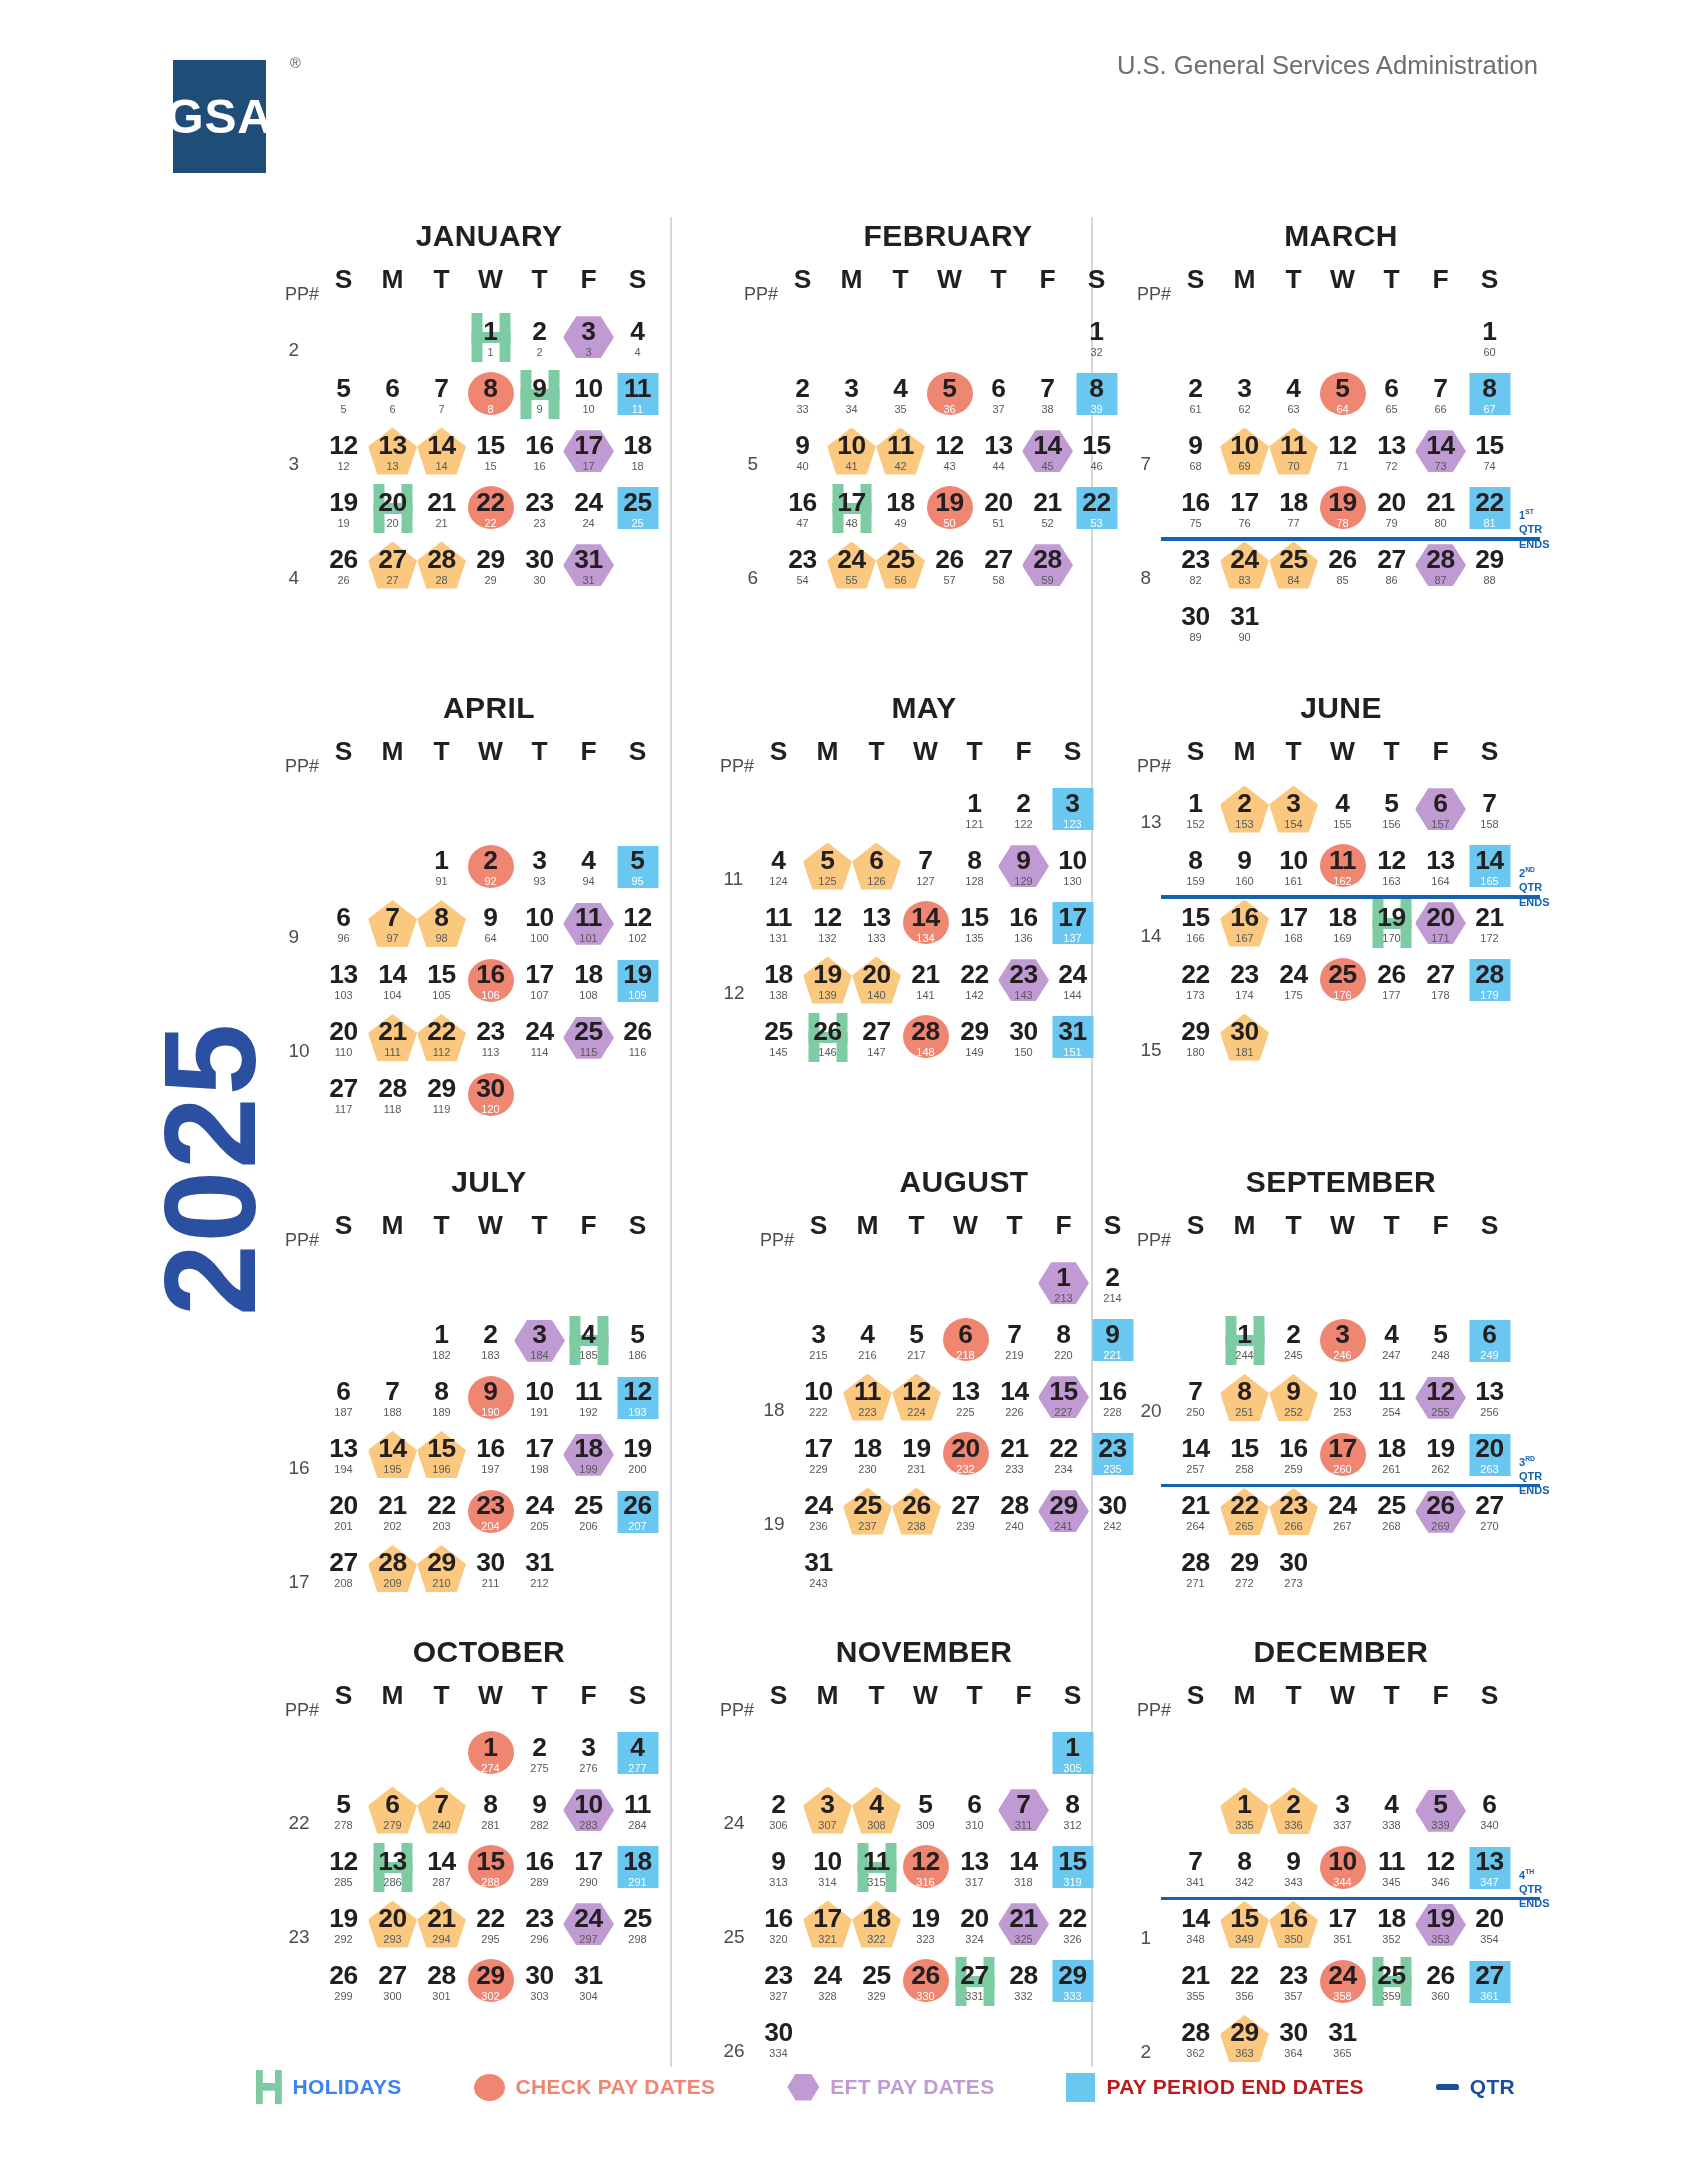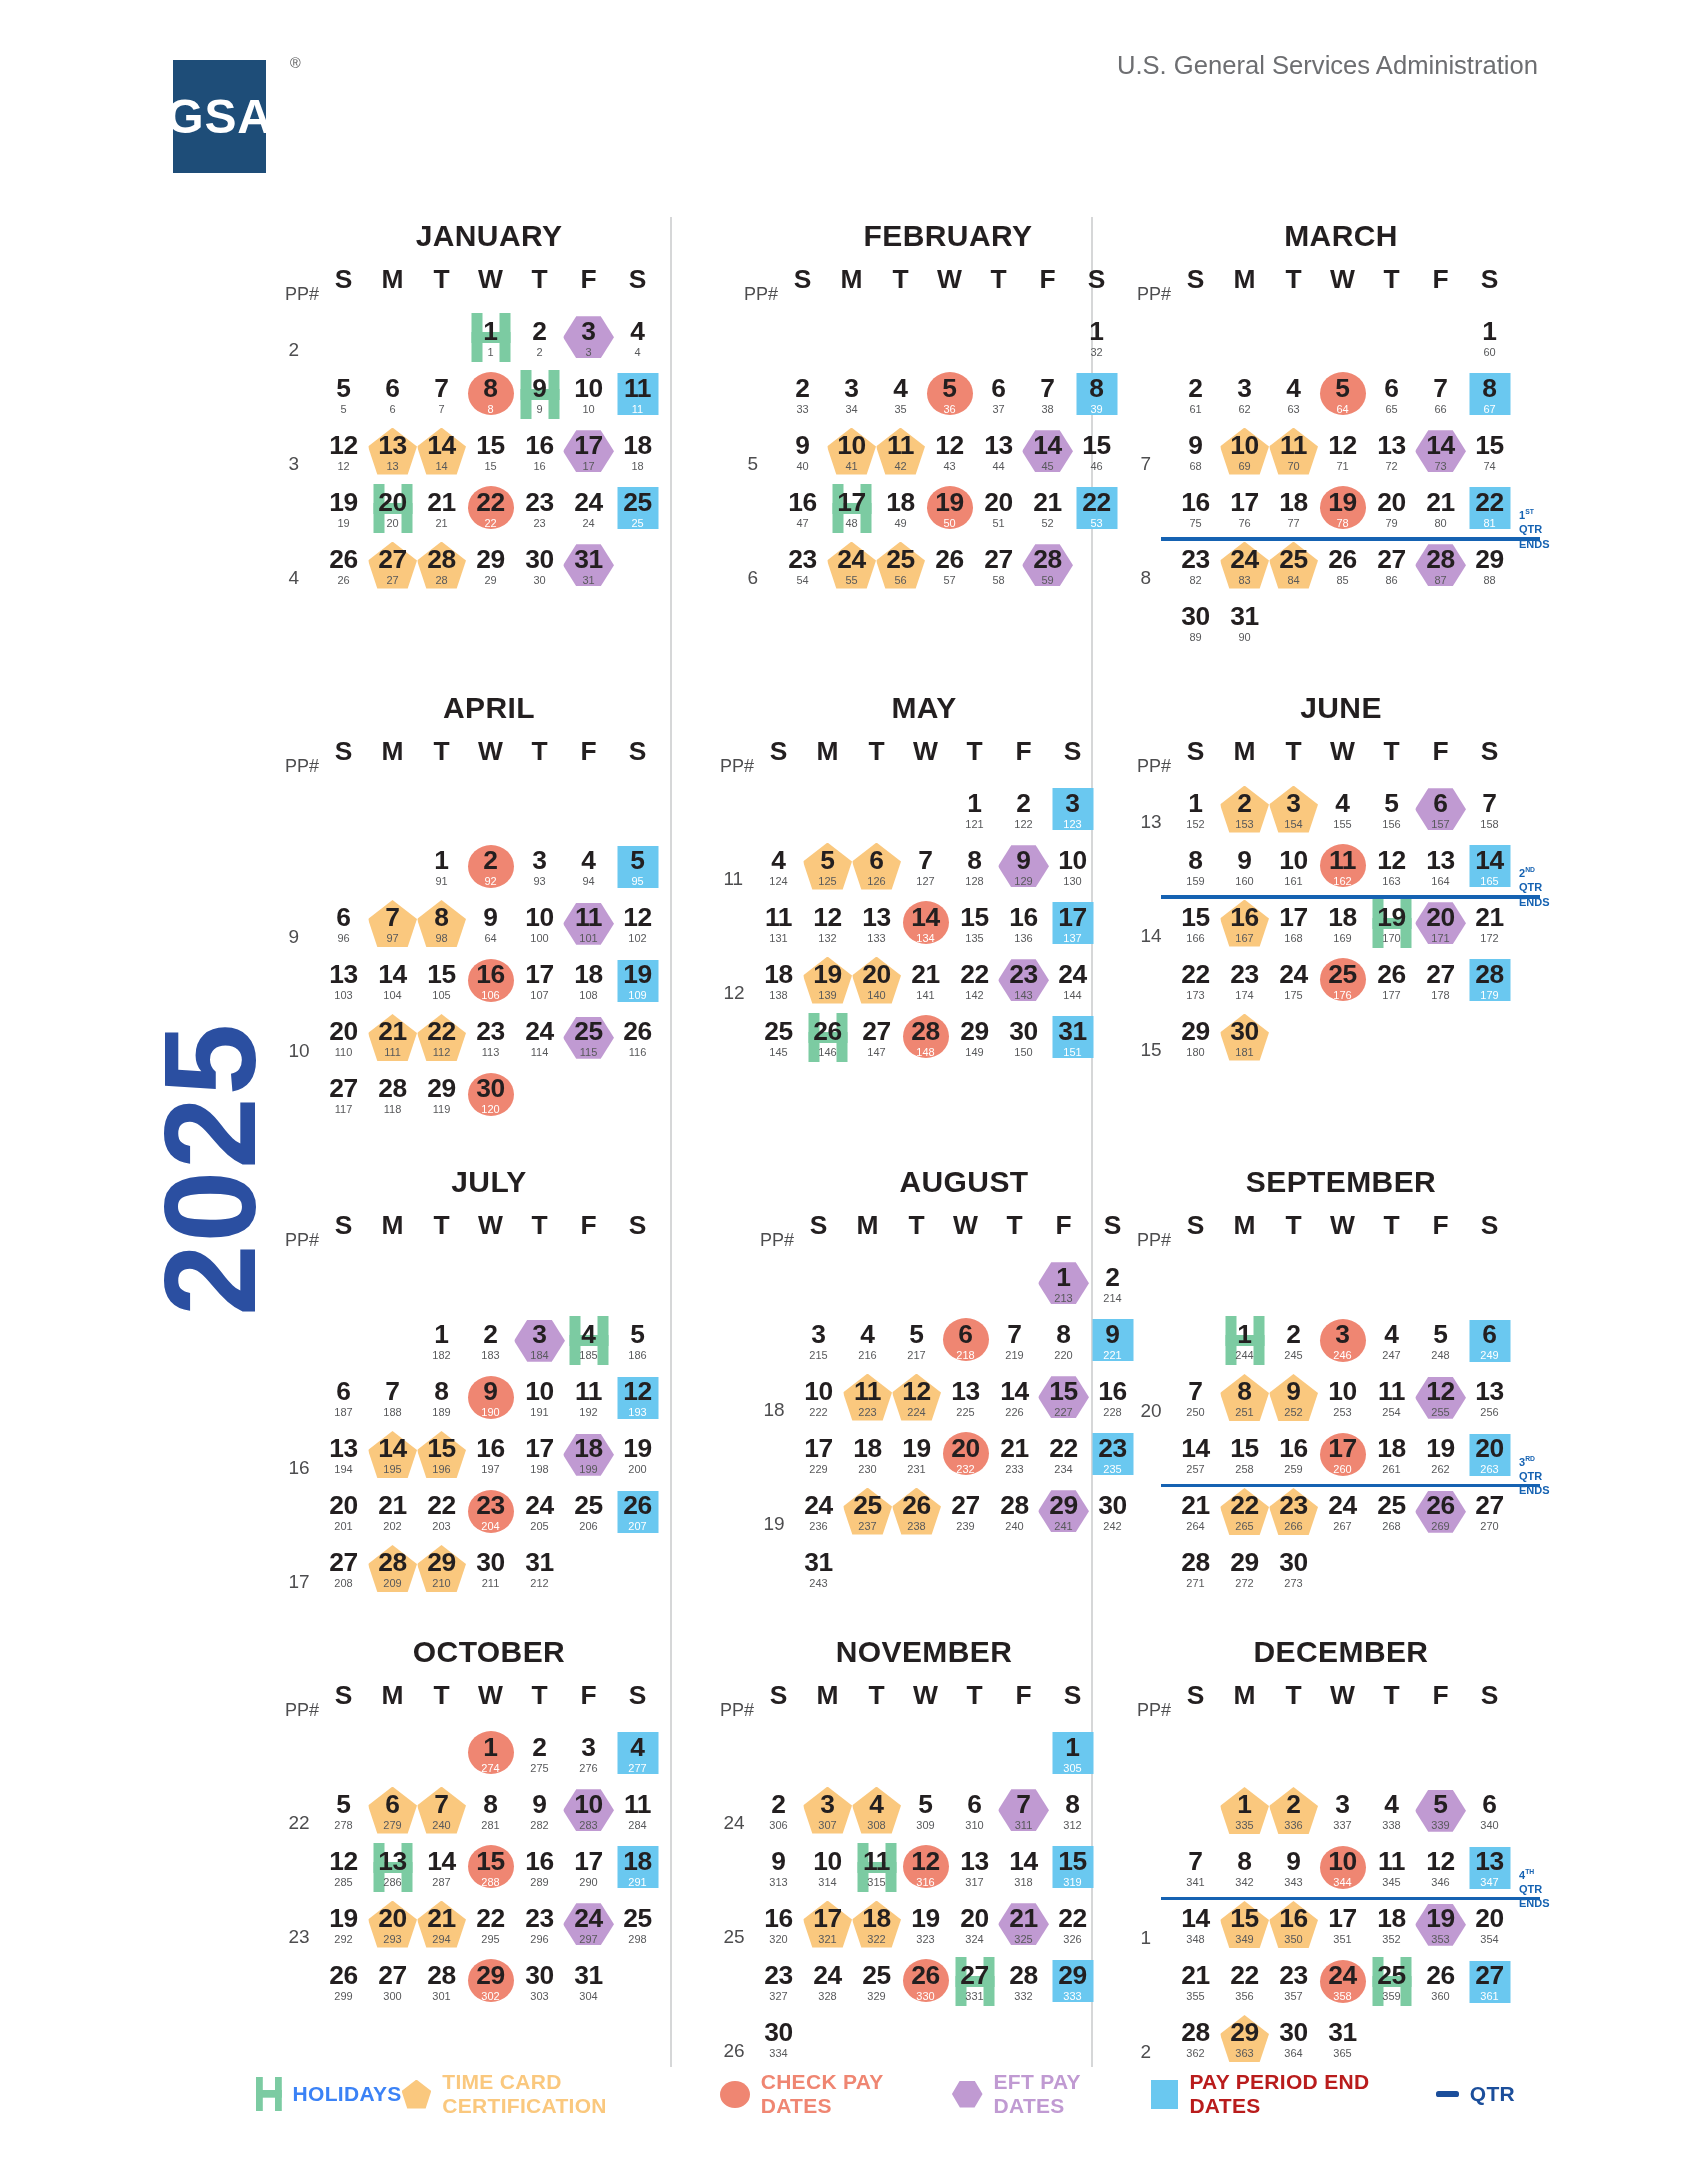--- a/index.html
+++ b/index.html
@@ -2188,24 +2188,20 @@
         </div>
       </div>
     </div>
 
   <div id="legend">
       <div class="lg-item">
         <div class="lg-h"></div>
         <span class="lg-label" style="color: #3b82f6;">HOLIDAYS</span>
       </div>
       <div class="lg-item">
-        <div class="lg-pentagon"></div>
-        <span class="lg-label" style="color: rgb(250, 200, 126);">TIME CARD CERTIFICATION</span>
-      </div>
-      <div class="lg-item">
         <div class="lg-circle"></div>
         <span class="lg-label" style="color: rgb(239, 134, 114);">CHECK PAY DATES</span>
       </div>
       <div class="lg-item">
         <div class="lg-hexagon"></div>
         <span class="lg-label" style="color: rgb(192, 154, 210);">EFT PAY DATES</span>
       </div>
       <div class="lg-item">
         <div class="lg-square"></div>
         <span class="lg-label" style="color: #b91c1c;">PAY PERIOD END DATES</span>

